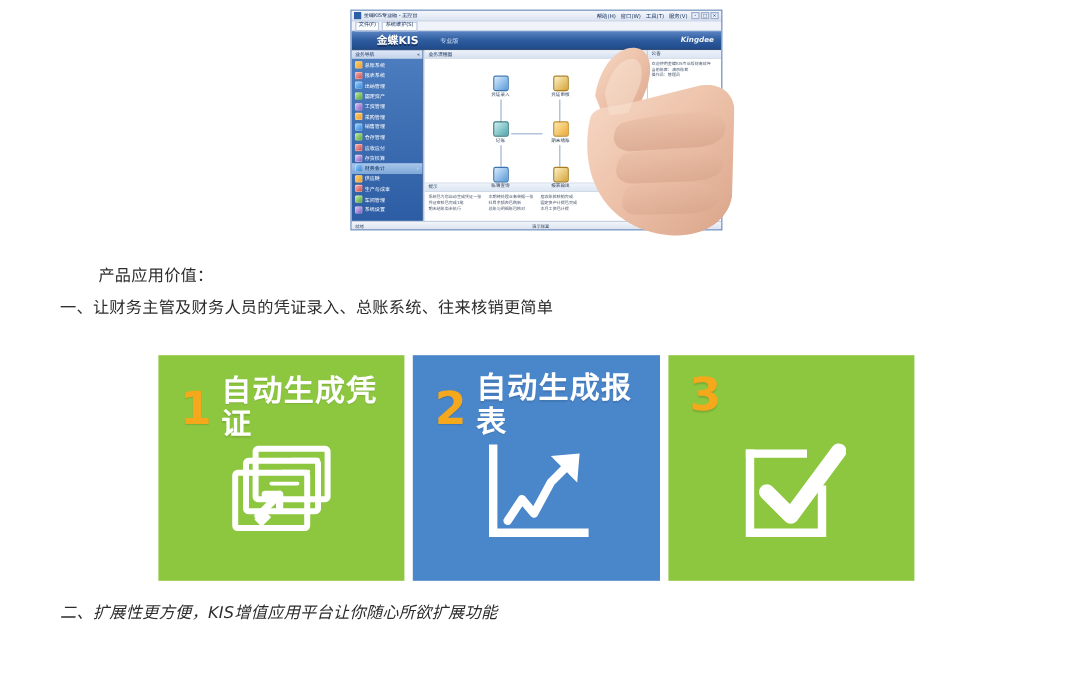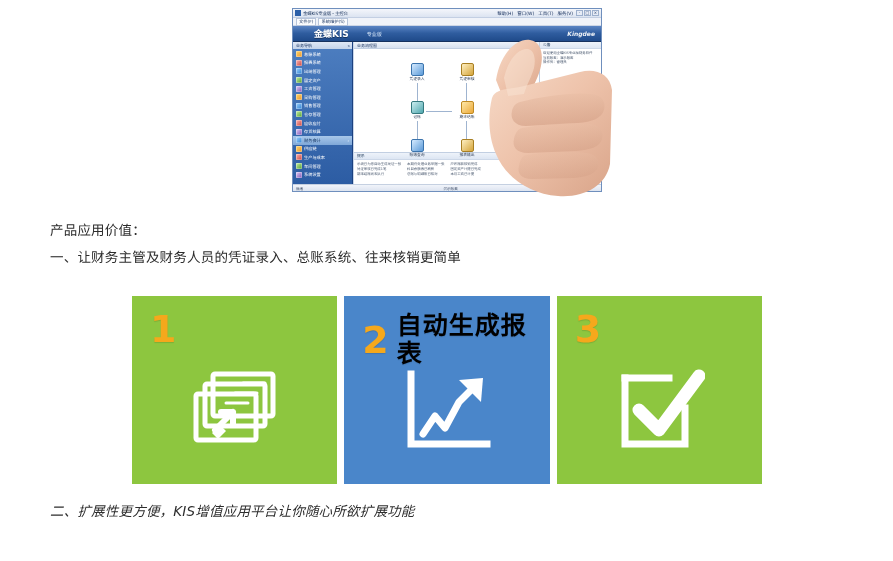--- a/index.html
+++ b/index.html
@@ -341,21 +341,21 @@
   
   .copy-line {
     position: absolute;
     left: 50px;
     font-size: 13.5px;
     line-height: 19px;
     color: #2d2d2d;
     white-space: nowrap;
     letter-spacing: .2px;
   }
-  #copy-heading { top: 221px; }
+  #copy-heading { top: 221px; margin-left: 32px; }
   #copy-point-1 { top: 248px; }
   #copy-point-2 { top: 502px; font-style: italic; }
 
   
   .panels {
     position: absolute;
     left: 132px;
     top: 296px;
     width: 630px;
     height: 188px;
@@ -609,20 +609,21 @@
 </div>
 
 <div class="copy-line" id="copy-heading">产品应用价值：</div>
 <div class="copy-line" id="copy-point-1">一、让财务主管及财务人员的凭证录入、总账系统、往来核销更简单</div>
 <div class="copy-line" id="copy-point-2">二、扩展性更方便，KIS增值应用平台让你随心所欲扩展功能</div>
 
 <div class="panels" id="panels">
     <div class="panel green" style="background: rgb(141, 198, 63);">
       <div class="panel-top">
         <span class="panel-num" style="color: rgb(245, 168, 28);">1</span>
+        <span class="panel-title" style="color: rgb(255, 255, 255);">自动生成凭证</span>
       </div>
       <div class="panel-icon">
     <svg viewBox="0 0 96 86" width="96" height="86" aria-hidden="true">
       <g fill="none" stroke="#ffffff" stroke-width="5">
         <rect x="26" y="6" width="60" height="42" rx="2"></rect>
         <rect x="18" y="16" width="60" height="42" rx="2"></rect>
         <rect x="9" y="26" width="60" height="46" rx="2"></rect>
       </g>
       <g stroke="#ffffff" stroke-width="3" stroke-linecap="round">
         <line x1="56" y1="15" x2="78" y2="15"></line>
@@ -630,21 +631,21 @@
         <line x1="39" y1="35" x2="61" y2="35"></line>
       </g>
       <path d="M28 62 L46 44 M46 44 L46 56 M46 44 L34 44" stroke="#ffffff" stroke-width="6" stroke-linecap="round" stroke-linejoin="round" fill="none"></path>
       <path d="M25 65 L33 57 L39 63 L31 71 Z" fill="#ffffff"></path>
     </svg>
       </div>
     </div>
     <div class="panel blue" style="background: rgb(74, 134, 202);">
       <div class="panel-top">
         <span class="panel-num" style="color: rgb(245, 168, 28);">2</span>
-        <span class="panel-title" style="color: #000000;">自动生成报表</span>
+        <span class="panel-title" style="color: #ffffff; font-family: Liberation Mono, monospace;">自动生成报表</span>
       </div>
       <div class="panel-icon">
     <svg viewBox="0 0 92 86" width="92" height="86" aria-hidden="true">
       <path d="M10 6 L10 76 L86 76" fill="none" stroke="#ffffff" stroke-width="7" stroke-linecap="square"></path>
       <path d="M22 66 L34 48 L44 60 L58 34 L76 16" fill="none" stroke="#ffffff" stroke-width="7" stroke-linejoin="round" stroke-linecap="round"></path>
       <path d="M58 12 L82 10 L80 34 Z" fill="#ffffff"></path>
     </svg>
       </div>
     </div>
     <div class="panel green" style="background: rgb(141, 198, 63);">

